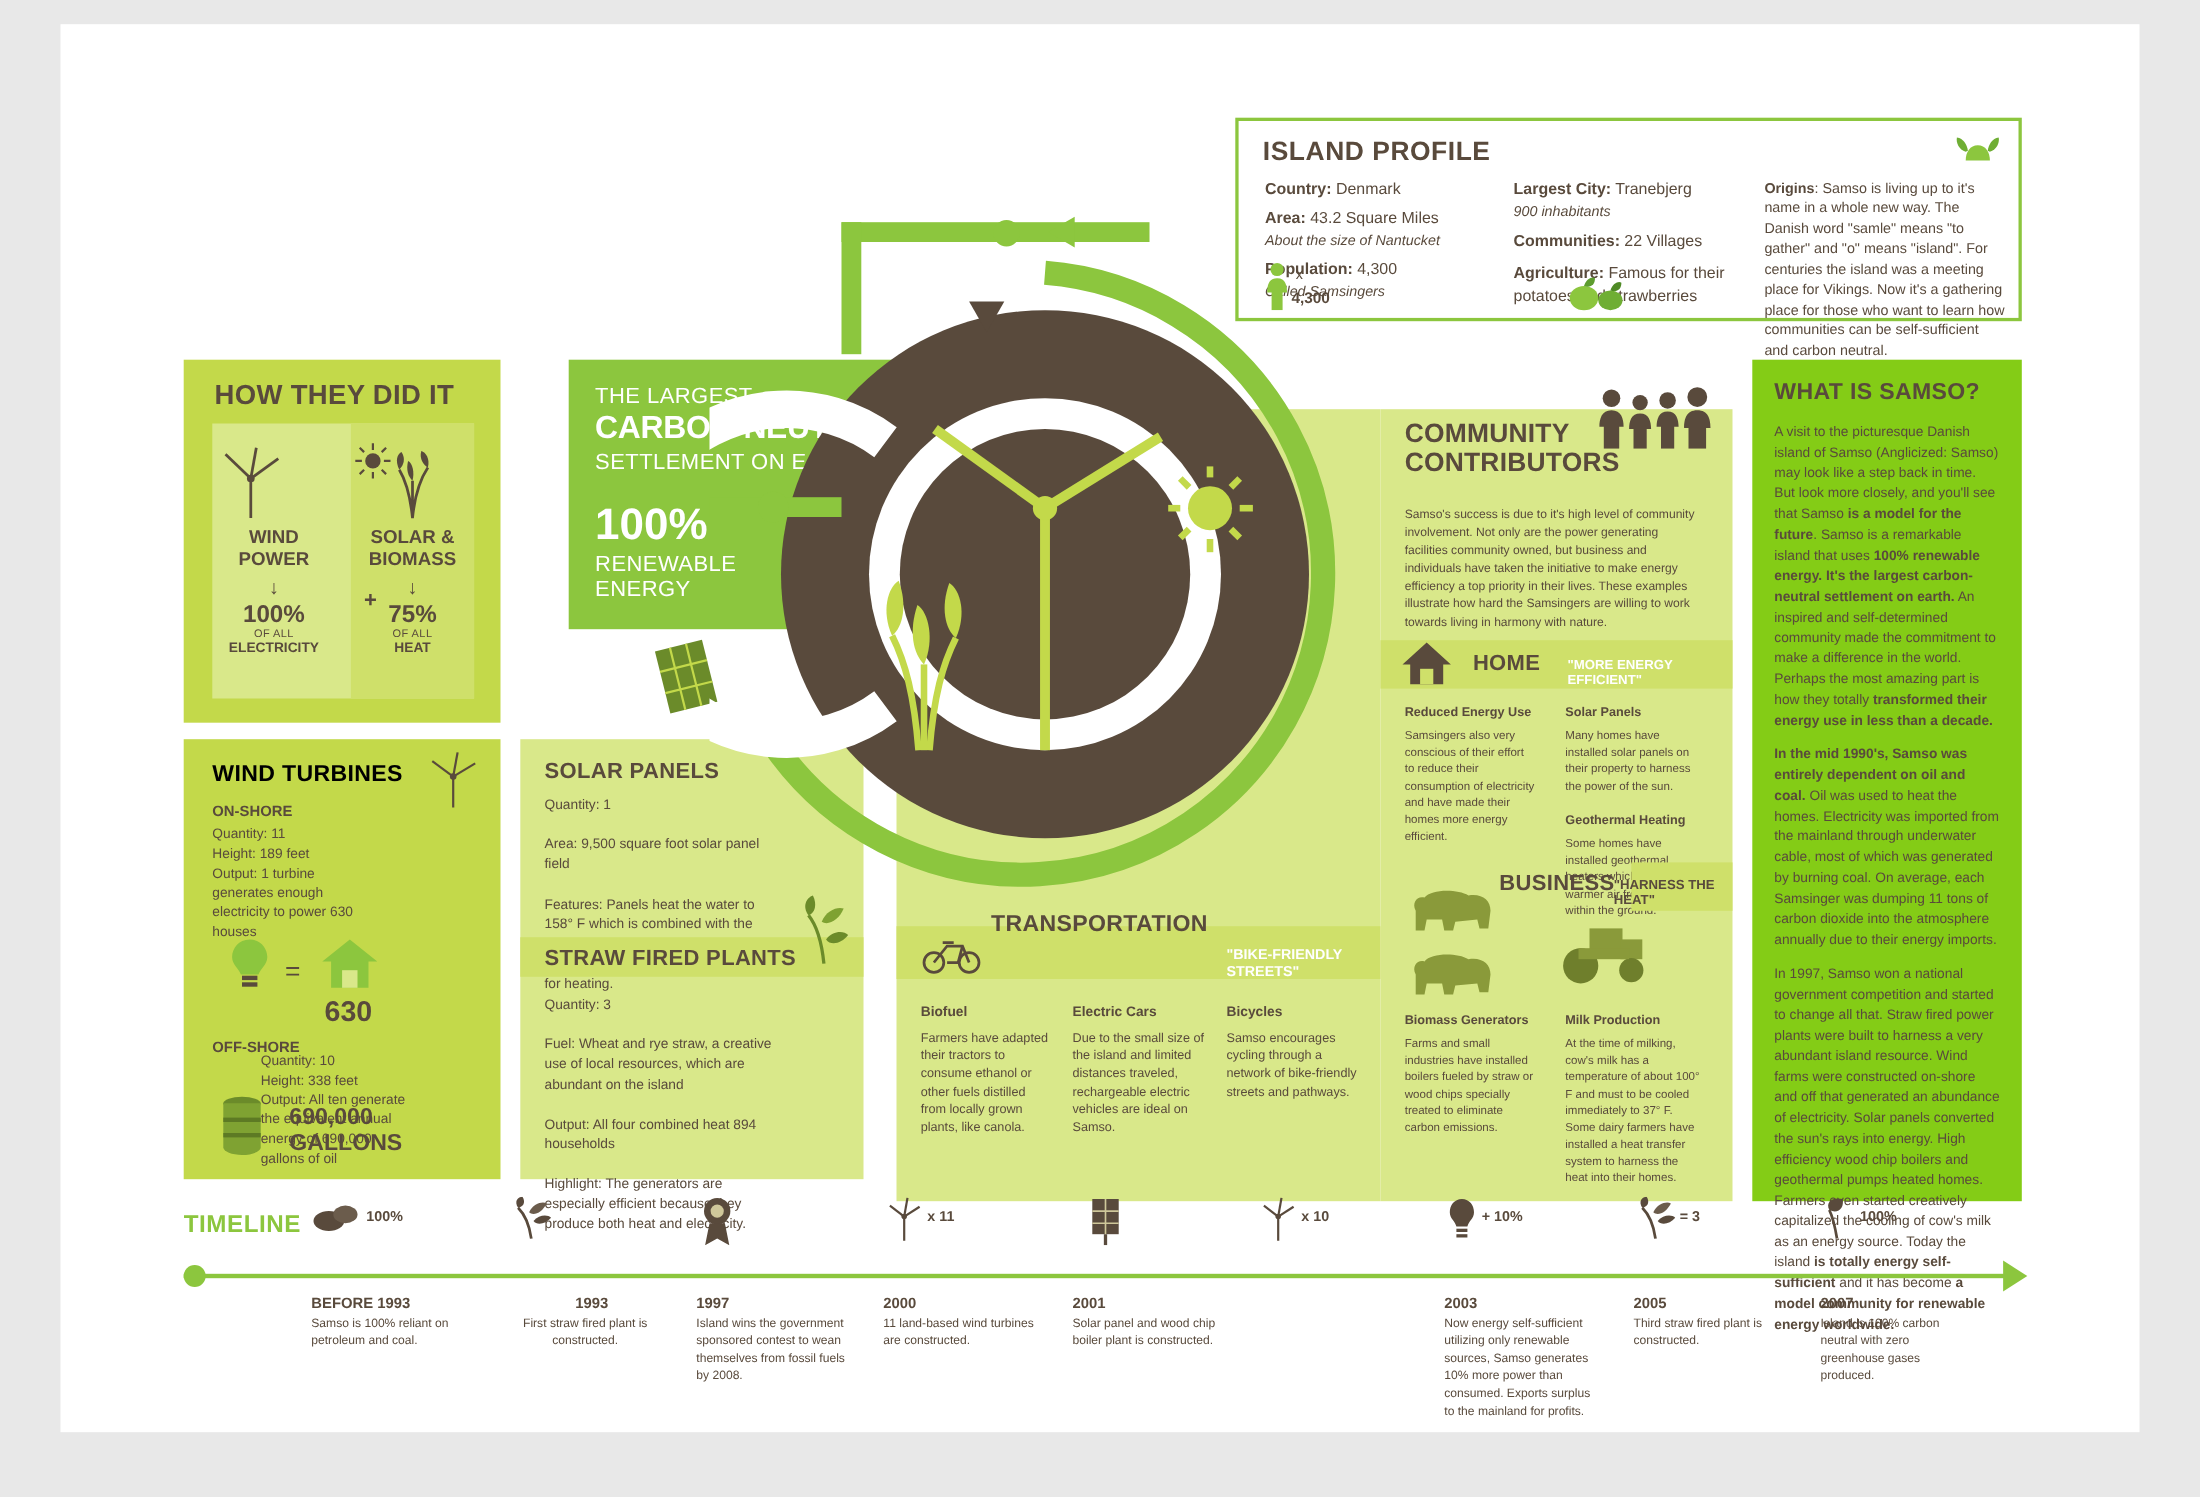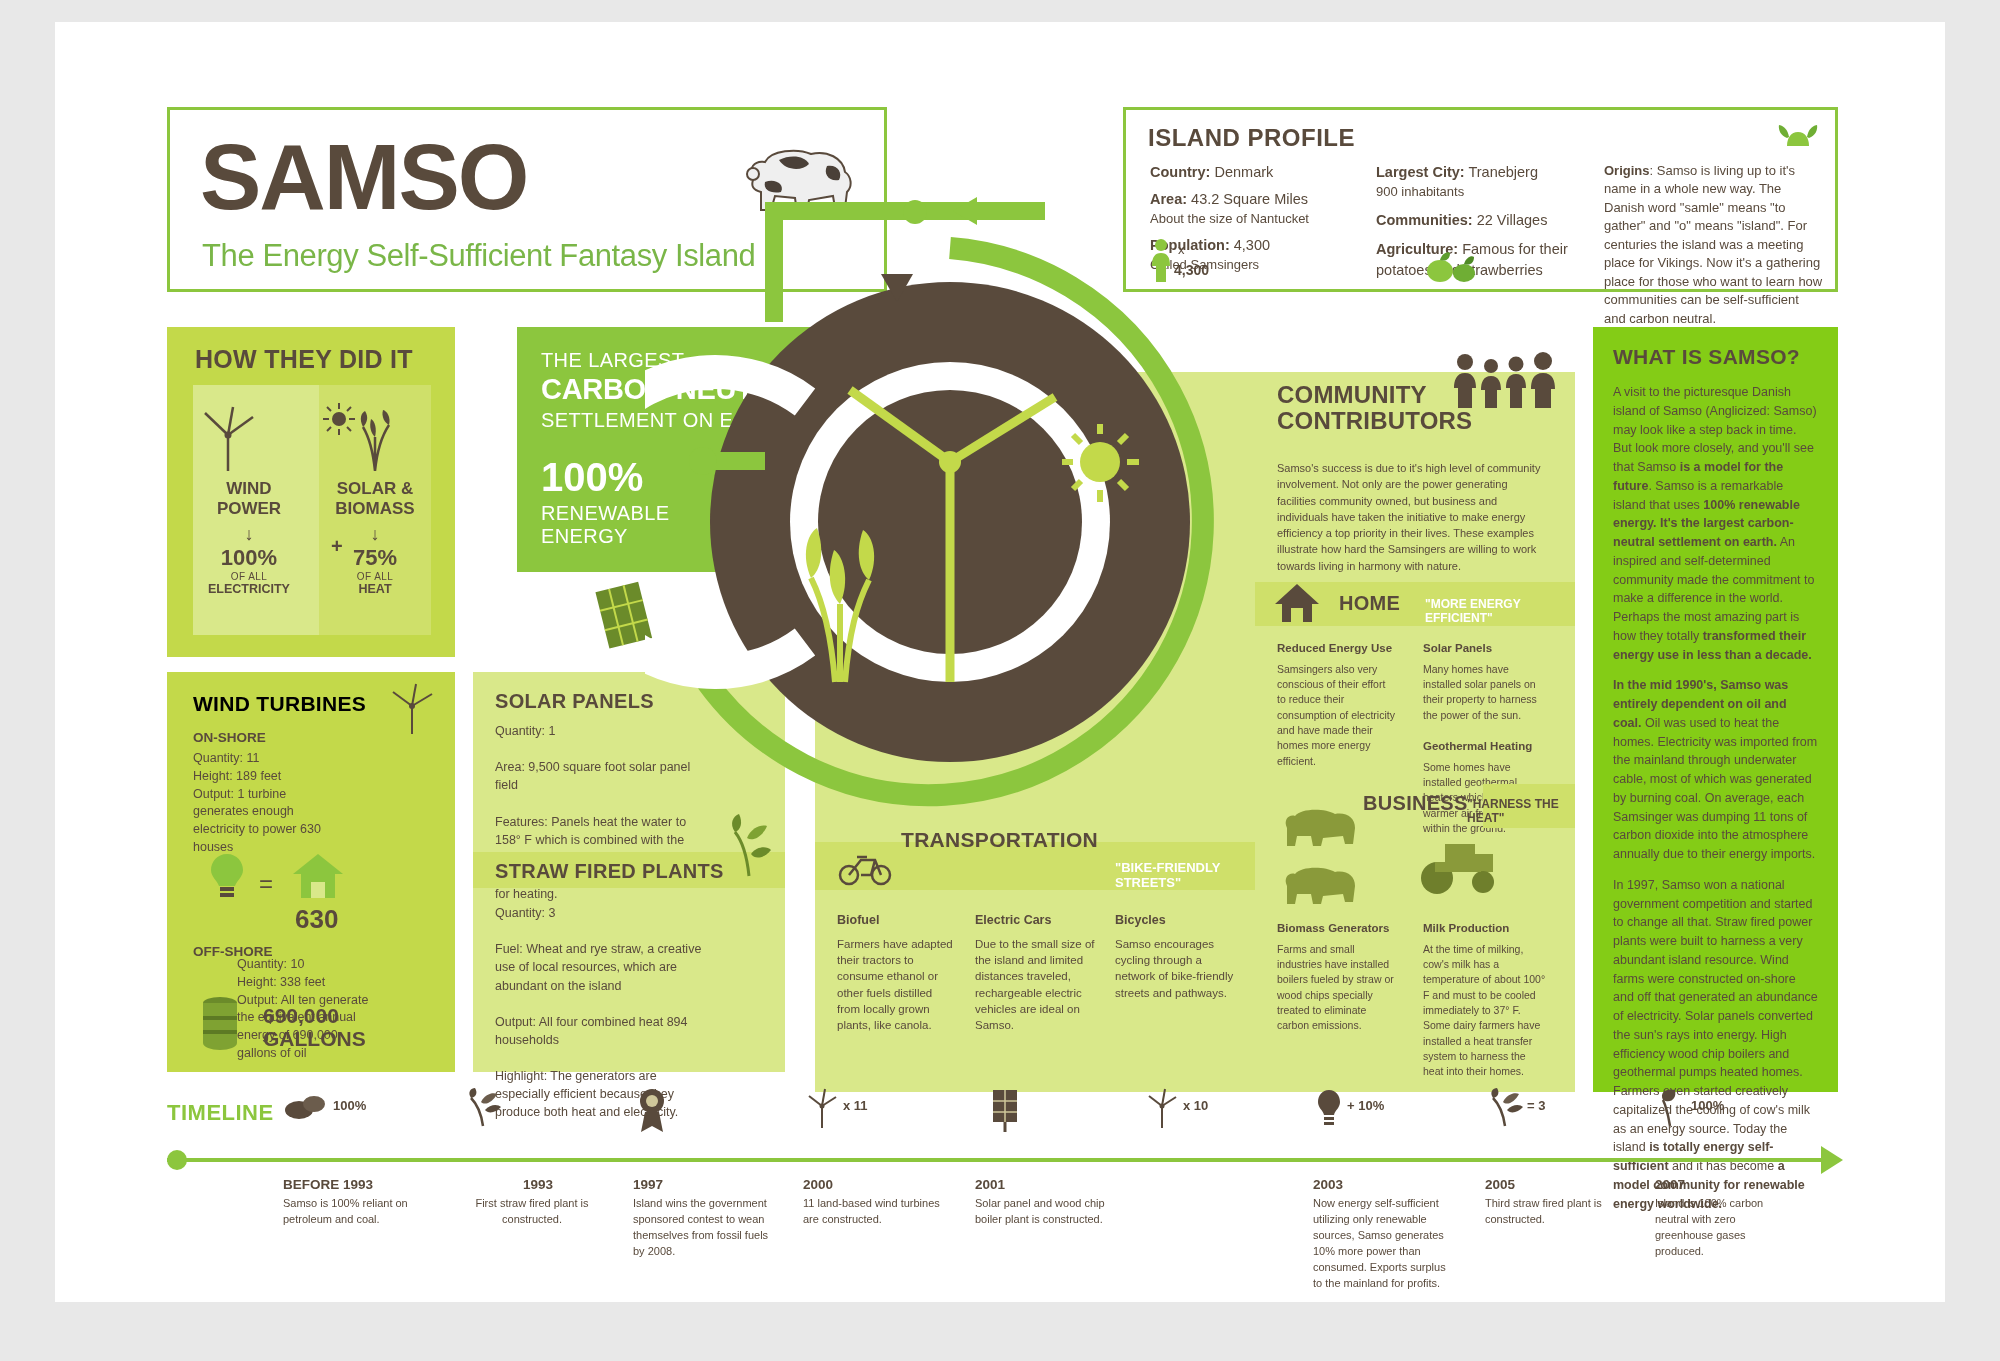--- a/index.html
+++ b/index.html
@@ -47,21 +47,21 @@
   }
   .ip-title {
     position: absolute; left: 22px; top: 14px;
     font-size: 24px; font-weight: bold; color: #594a3c; letter-spacing: .5px;
   }
   .ip-col { position: absolute; font-size: 14.5px; color: #594a3c; line-height: 1.45; }
   .ip-col b { color: #594a3c; }
   .ip-c1 { left: 24px; top: 52px; width: 200px; }
   .ip-c2 { left: 250px; top: 52px; width: 210px; }
   .ip-c3 { left: 478px; top: 52px; width: 220px; font-size: 13px; line-height: 1.42; }
-  .ital { }
+  .ital { font-style: italic; }
 
   
   .box { position: absolute; }
   .b-how {
     left: 52px; top: 255px; width: 288px; height: 330px;
     background: #c3d94a;
   }
   .b-how-title { position:absolute; left: 28px; top: 18px; font-size: 25px; font-weight: bold; color:#594a3c; letter-spacing:.3px;}
   .how-inner { position:absolute; left: 26px; top: 58px; width: 238px; height: 250px; background:#d9e88a; }
   .how-cell { position:absolute; top: 0; width: 112px; height: 250px; text-align:center; }
@@ -148,33 +148,20 @@
   
   .circ-wrap { position: absolute; left: 530px; top: 140px; width: 640px; height: 620px; }
   svg { display:block; }
 </style>
 </head>
 <body>
 
 <div class="page">
 <div class="canvas">
 
-  <div class="hdr-left">
-    <div class="samso-title">SAMSO</div>
-    <div class="samso-sub">The Energy Self-Sufficient Fantasy Island</div>
-    <div class="cow-hdr">
-      <svg width="125" height="80" viewBox="0 0 125 80">
-        <path d="M18 40 C12 28 20 20 30 22 C36 10 62 8 76 14 C92 10 108 18 110 32 C116 36 118 46 112 52 L110 68 L100 68 L98 56 L74 60 L72 72 L62 72 L60 58 L40 56 L36 70 L26 70 L26 52 C18 50 16 46 18 40 Z" fill="#efefef" stroke="#594a3c" stroke-width="2"></path>
-        <path d="M44 20 C56 14 70 16 74 24 C66 32 50 30 44 20 Z" fill="#4a4038"></path>
-        <path d="M92 26 C102 24 108 32 104 40 C94 42 88 34 92 26 Z" fill="#4a4038"></path>
-        <path d="M30 42 C40 38 50 44 46 52 C36 54 28 50 30 42 Z" fill="#4a4038"></path>
-        <circle cx="18" cy="34" r="6" fill="#efefef" stroke="#594a3c" stroke-width="2"></circle>
-      </svg>
-    </div>
-  </div>
 
   <div class="hdr-right">
     <div class="ip-title">ISLAND PROFILE</div>
 
     <div class="ip-col ip-c1">
       <div><b>Country:</b>
         <span>Denmark</span></div>
       <div style="margin-top:6px;"><b>Area:</b>
         <span>43.2 Square Miles</span></div>
       <div class="ital" style="font-size:13px;">About the size of Nantucket</div>

